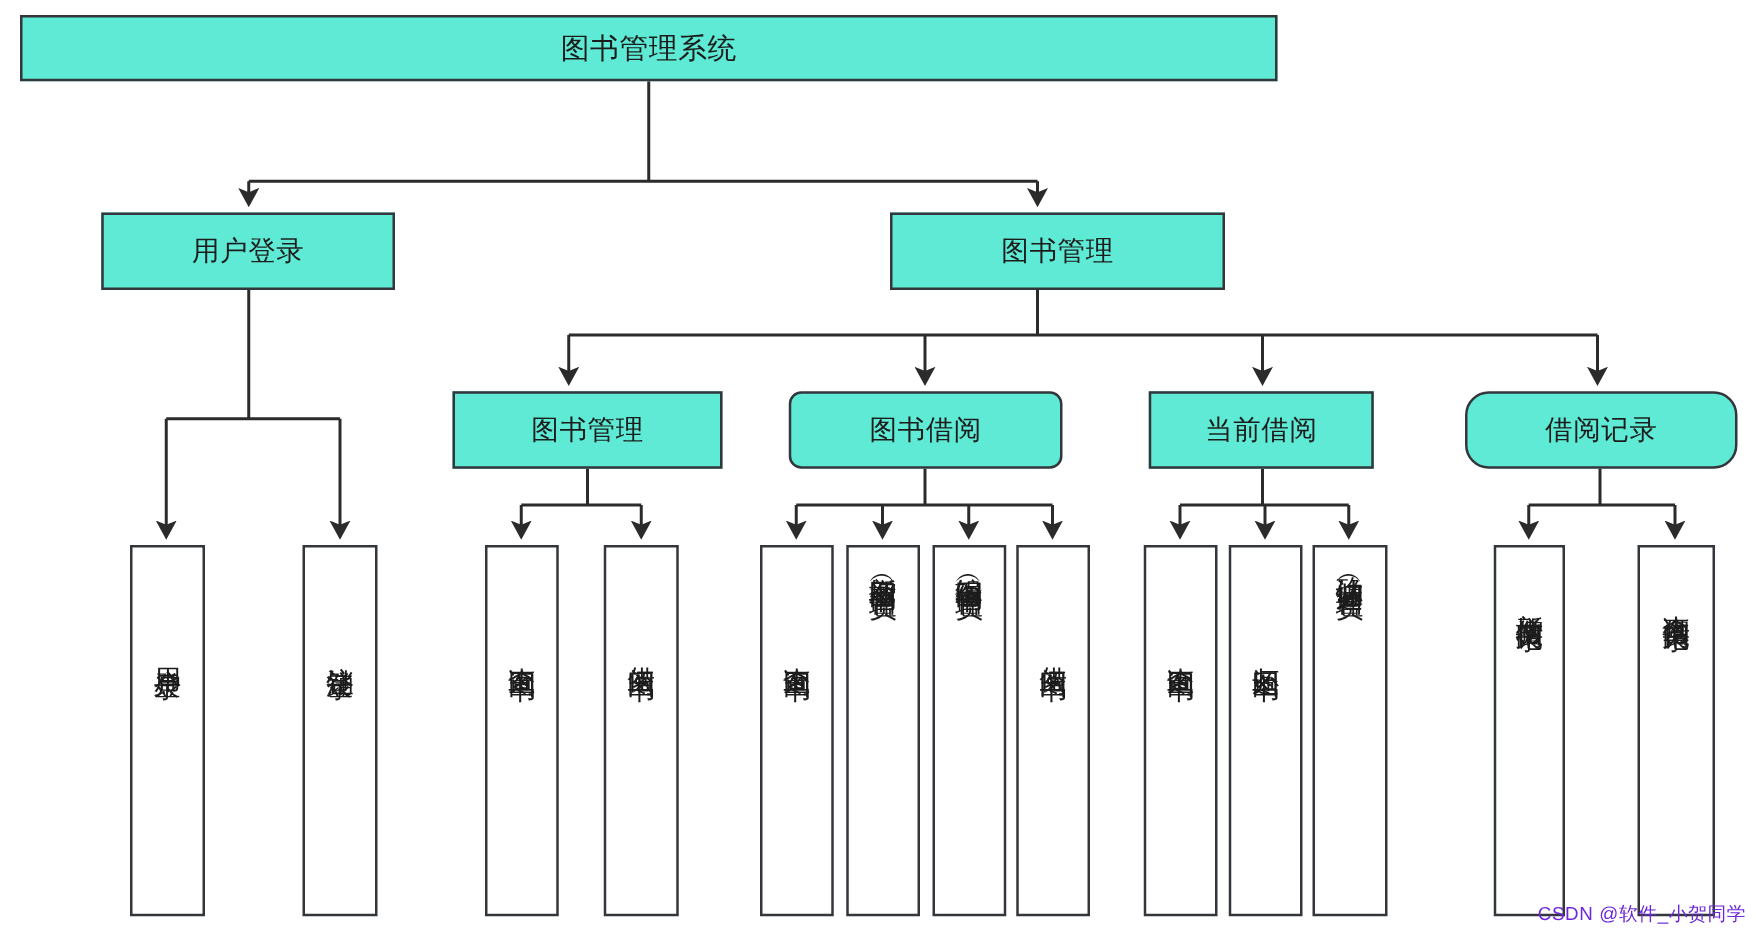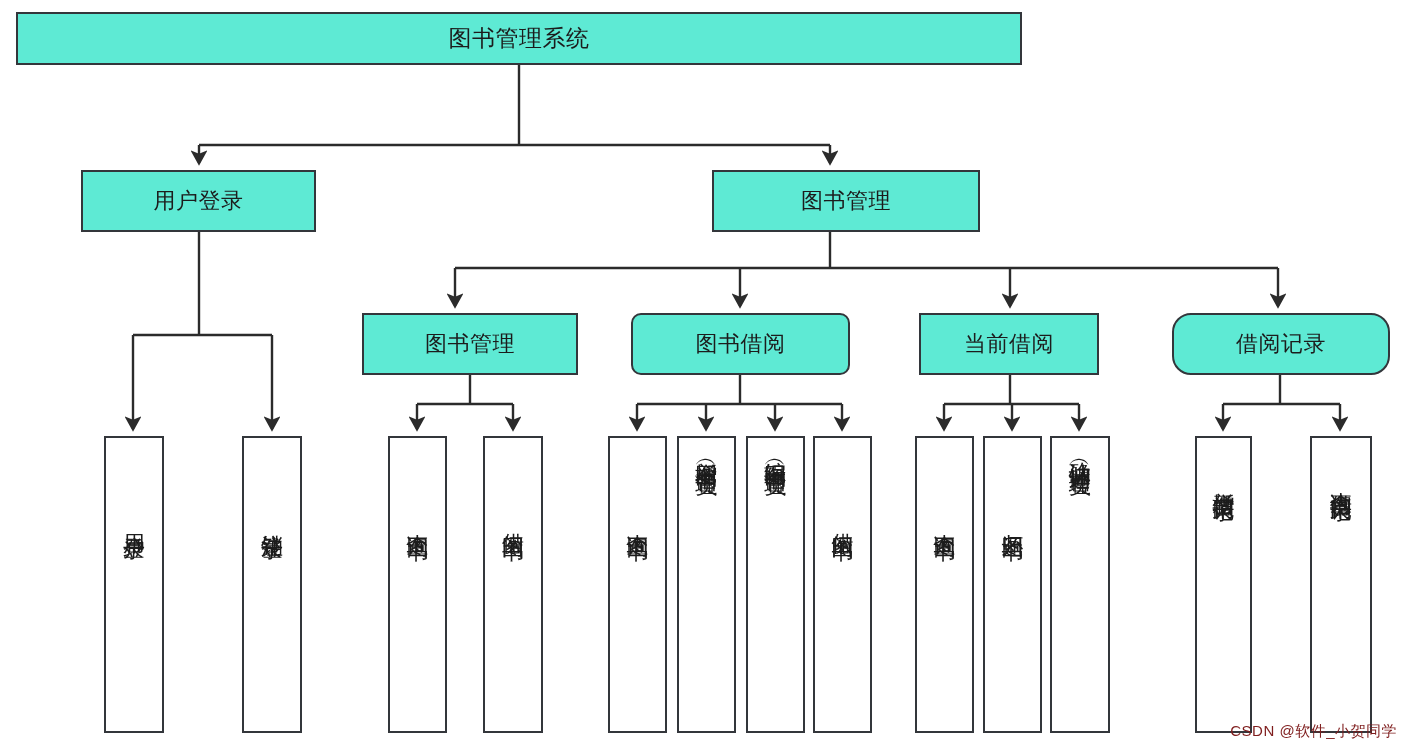--- a/index.html
+++ b/index.html
@@ -62,21 +62,21 @@
     letter-spacing: 2px;
     color: #1c1c1c;
     white-space: nowrap;
   }
   .leaf.tall .vlabel { line-height: 1.24; }
   #watermark {
     position: absolute;
     right: 8px;
     bottom: 6px;
     font-size: 15px;
-    color: #7f1d1d;
+    color: #6d28d9;
     letter-spacing: 0.5px;
     white-space: nowrap;
     user-select: none;
   }
 </style>
 </head>
 <body>
 
 <div id="canvas">
 

